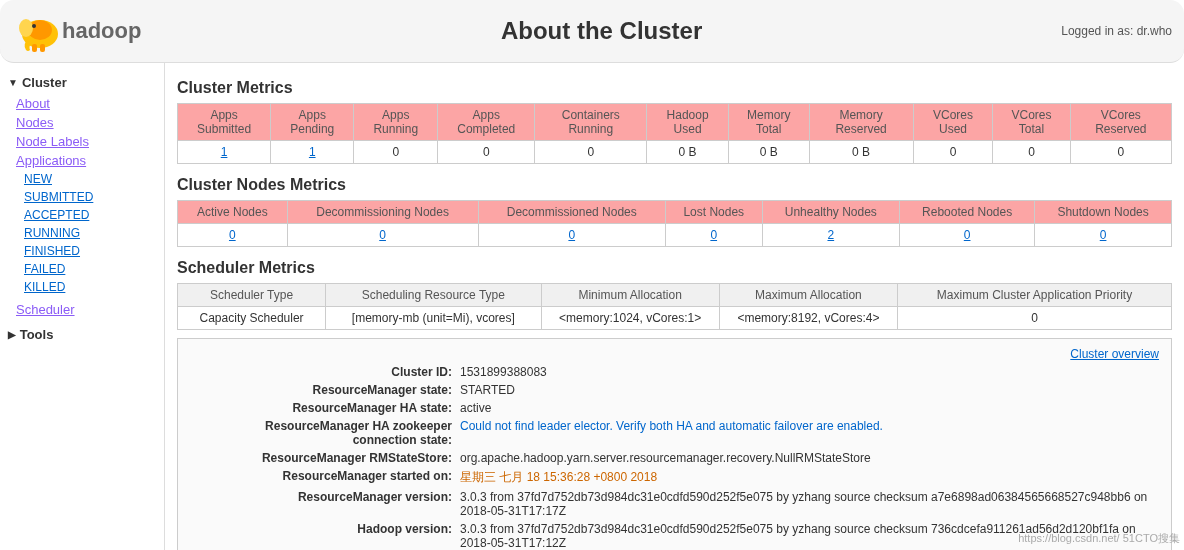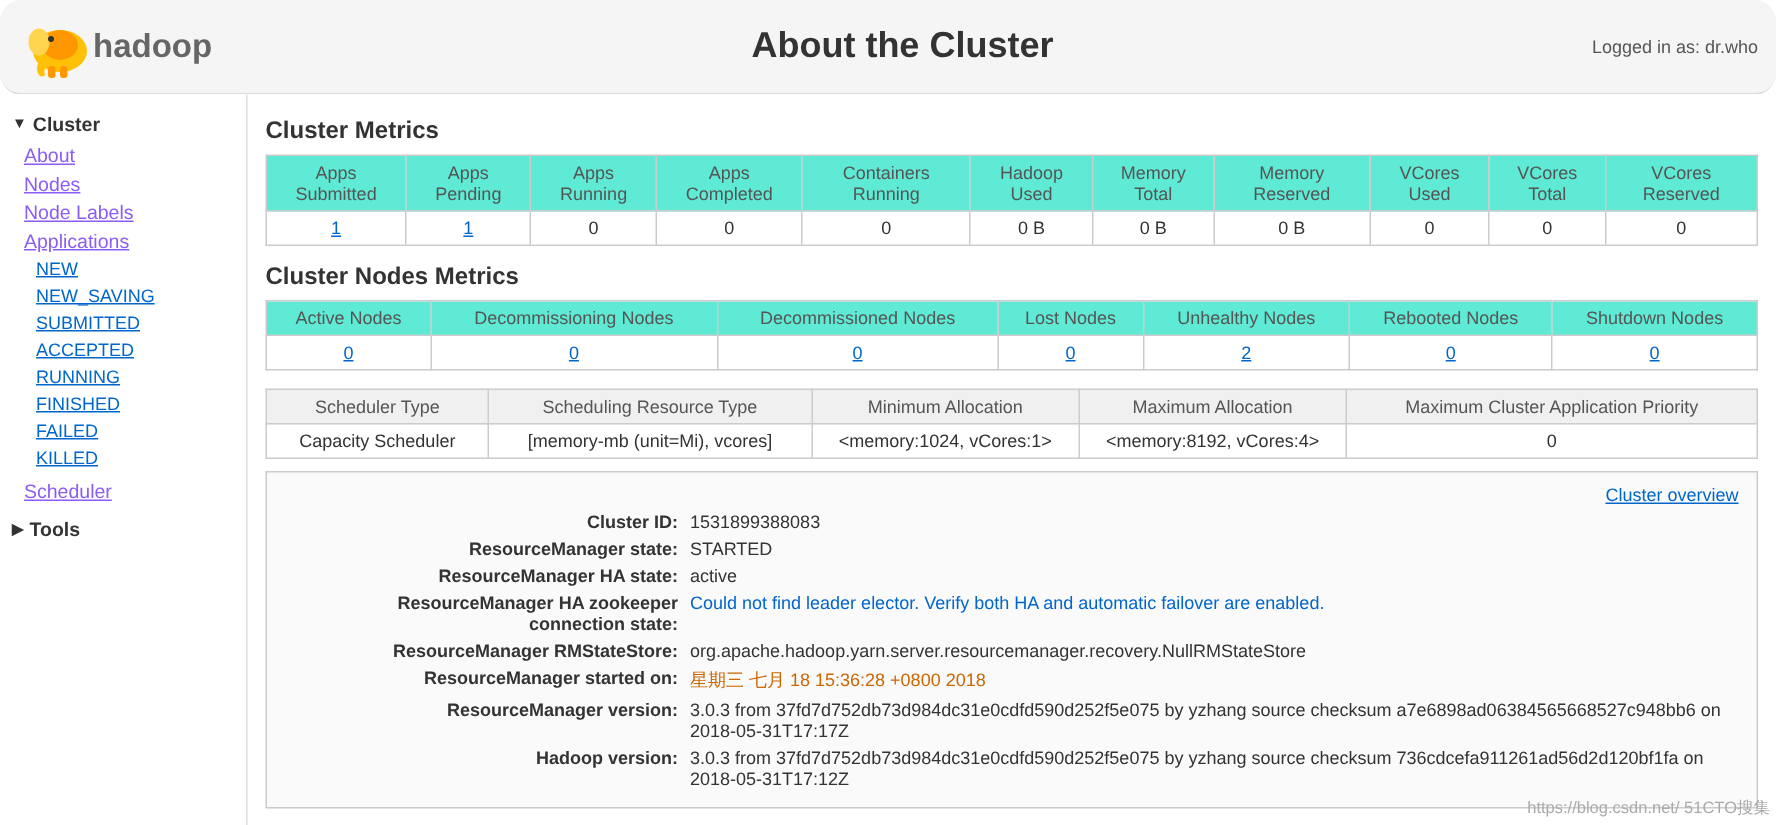--- a/index.html
+++ b/index.html
@@ -77,21 +77,21 @@
     }
 
     
     .metrics-table {
       width: 100%;
       border-collapse: collapse;
       margin-bottom: 12px;
       font-size: 12px;
     }
     .metrics-table th {
-      background: #5eead4;
+      background: #fca5a5;
       border: 1px solid #ccc;
       padding: 4px 6px;
       text-align: center;
       font-weight: normal;
       color: #555;
     }
     .metrics-table td {
       border: 1px solid #ccc;
       padding: 4px 6px;
       text-align: center;
@@ -192,21 +192,20 @@
     <div class="sidebar-section">
       <div class="sidebar-header">
         <span class="arrow">▼</span>
         <span>Cluster</span>
       </div>
       <a class="sidebar-link">About</a>
       <a class="sidebar-link">Nodes</a>
       <a class="sidebar-link">Node Labels</a>
       <a class="sidebar-link">Applications</a>
       <a class="sidebar-sublink">NEW</a>
-      <a class="sidebar-sublink">NEW_SAVING</a>
       <a class="sidebar-sublink">SUBMITTED</a>
       <a class="sidebar-sublink">ACCEPTED</a>
       <a class="sidebar-sublink">RUNNING</a>
       <a class="sidebar-sublink">FINISHED</a>
       <a class="sidebar-sublink">FAILED</a>
       <a class="sidebar-sublink">KILLED</a>
     </div>
     <div class="sidebar-section">
       <a class="sidebar-link">Scheduler</a>
     </div>
@@ -273,20 +272,21 @@
           <td><a>0</a></td>
           <td><a>0</a></td>
           <td><a>0</a></td>
           <td><a>2</a></td>
           <td><a>0</a></td>
           <td><a>0</a></td>
         </tr>
       </tbody>
     </table>
 
+    <div class="section-title">Scheduler Metrics</div>
     <table class="scheduler-table">
       <thead>
         <tr>
           <th>Scheduler Type</th>
           <th>Scheduling Resource Type</th>
           <th>Minimum Allocation</th>
           <th>Maximum Allocation</th>
           <th>Maximum Cluster Application Priority</th>
         </tr>
       </thead>

